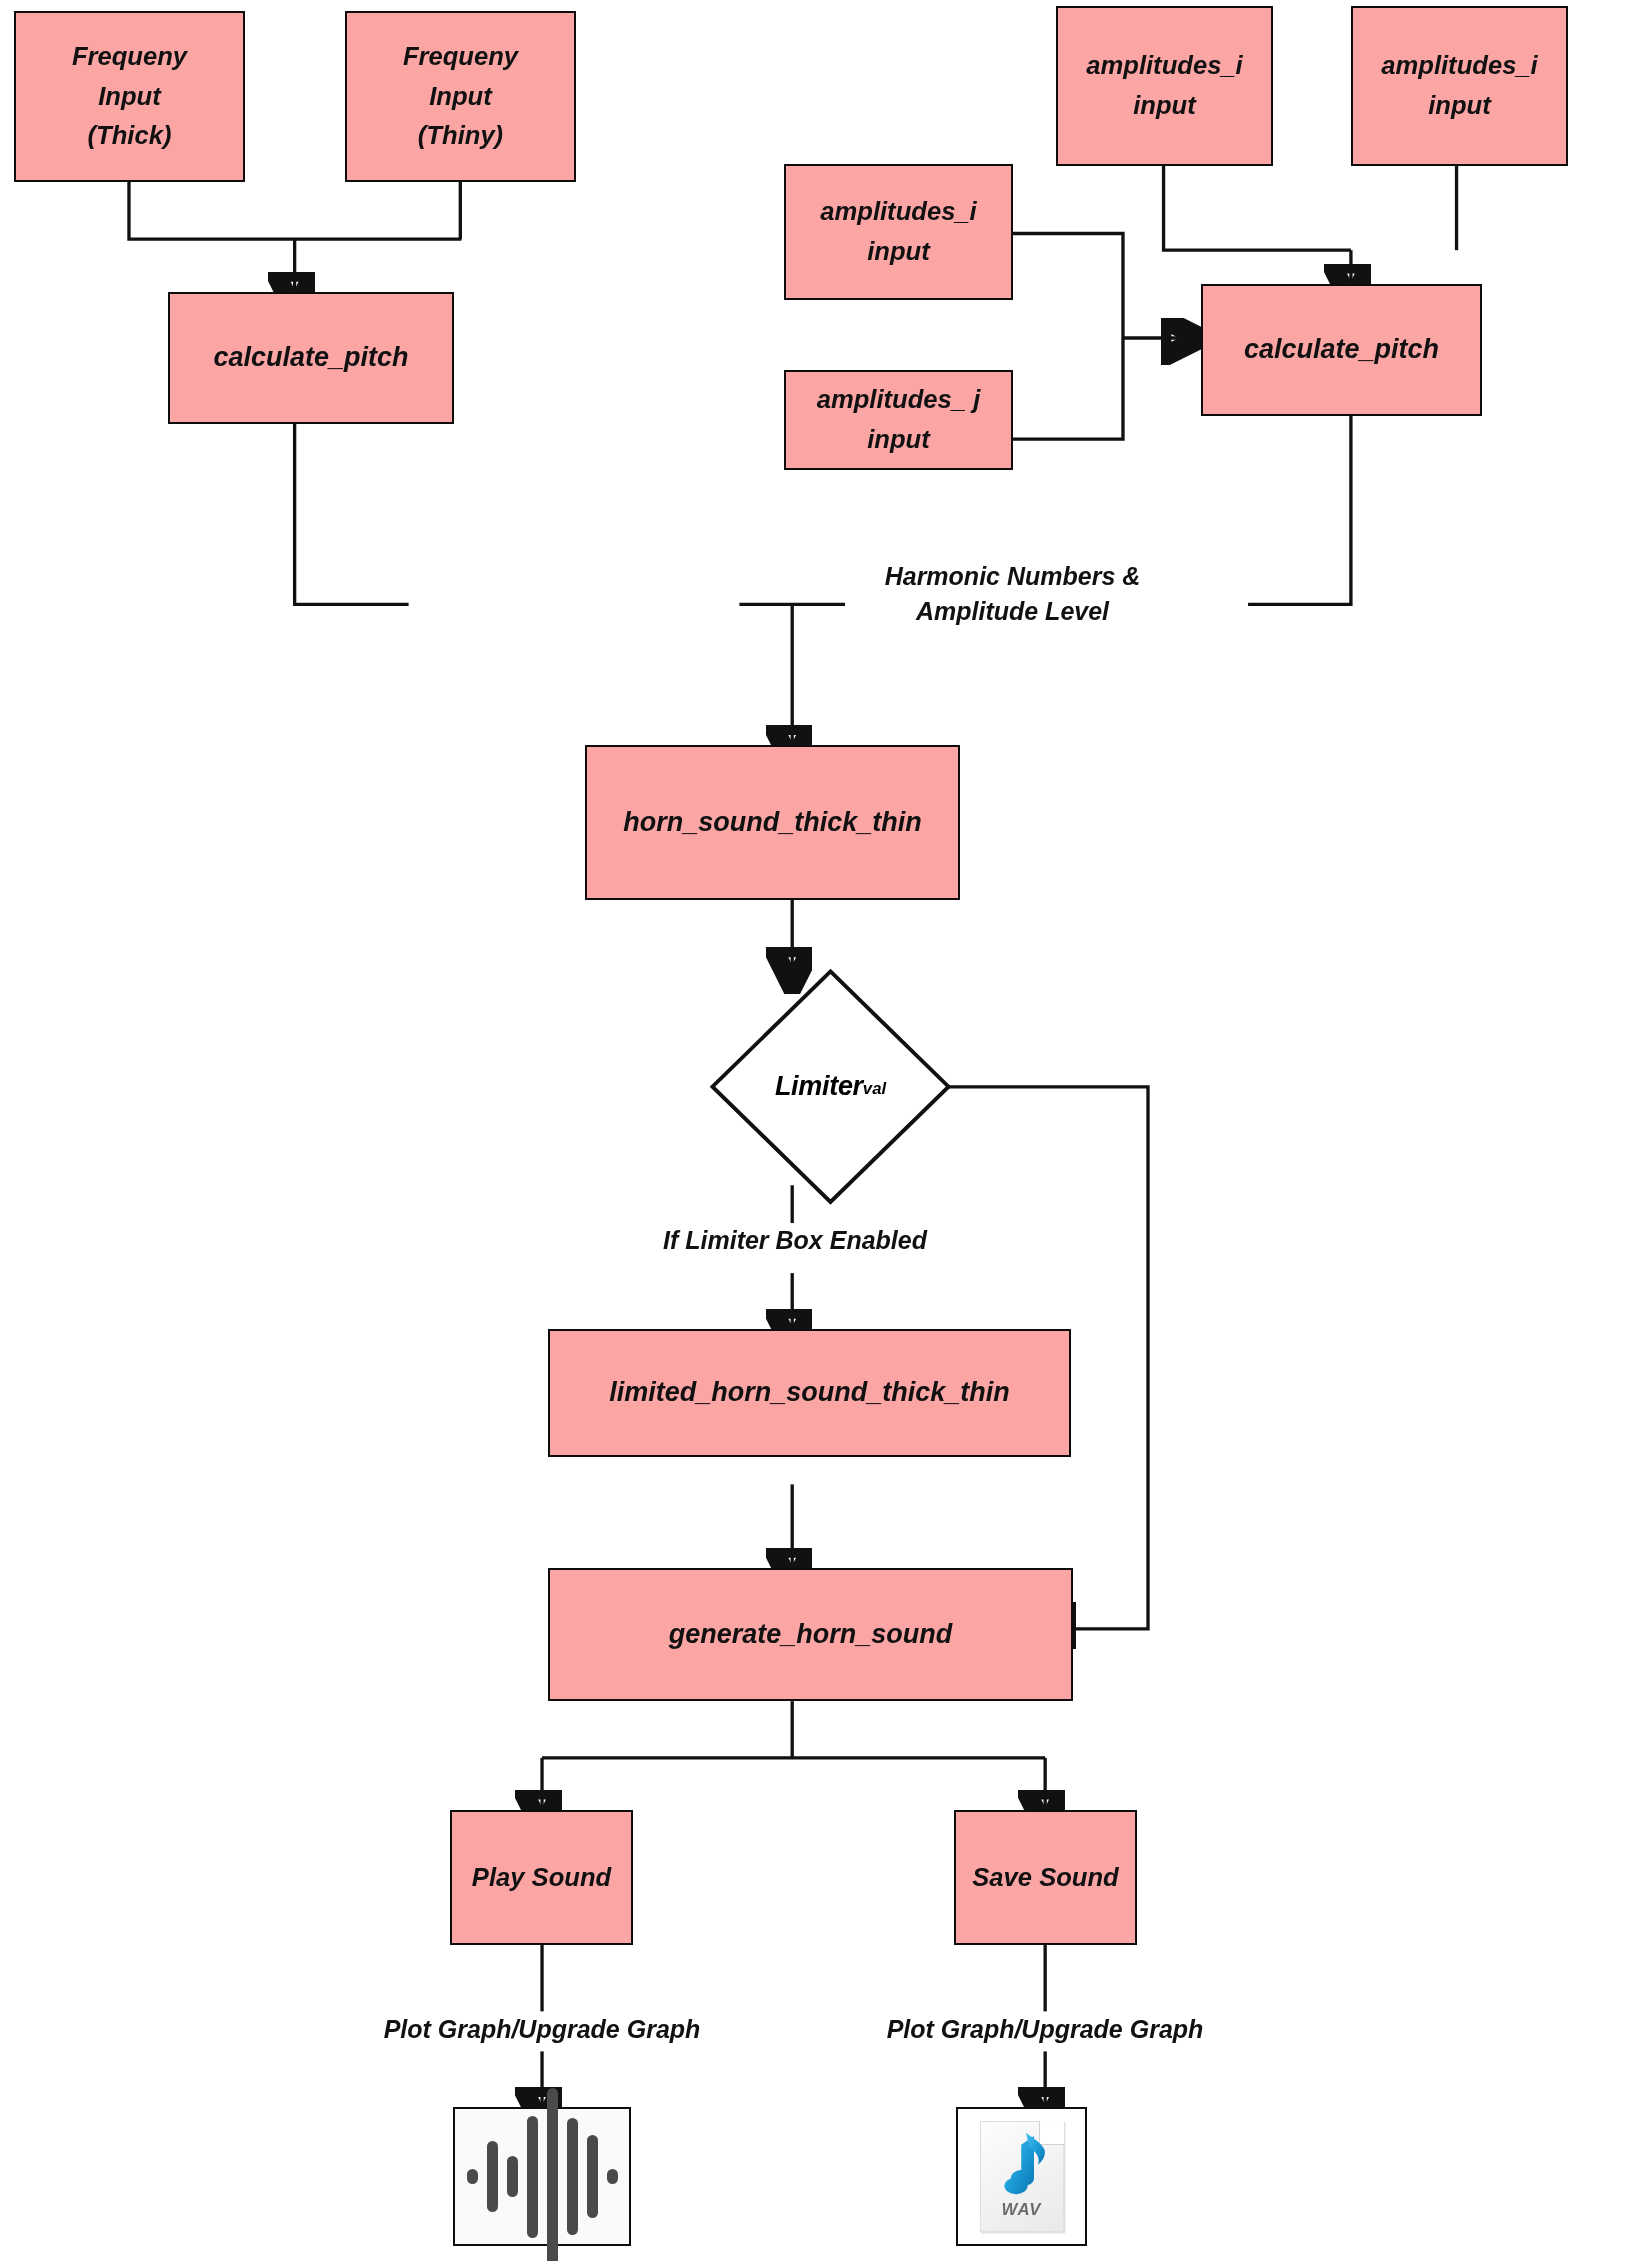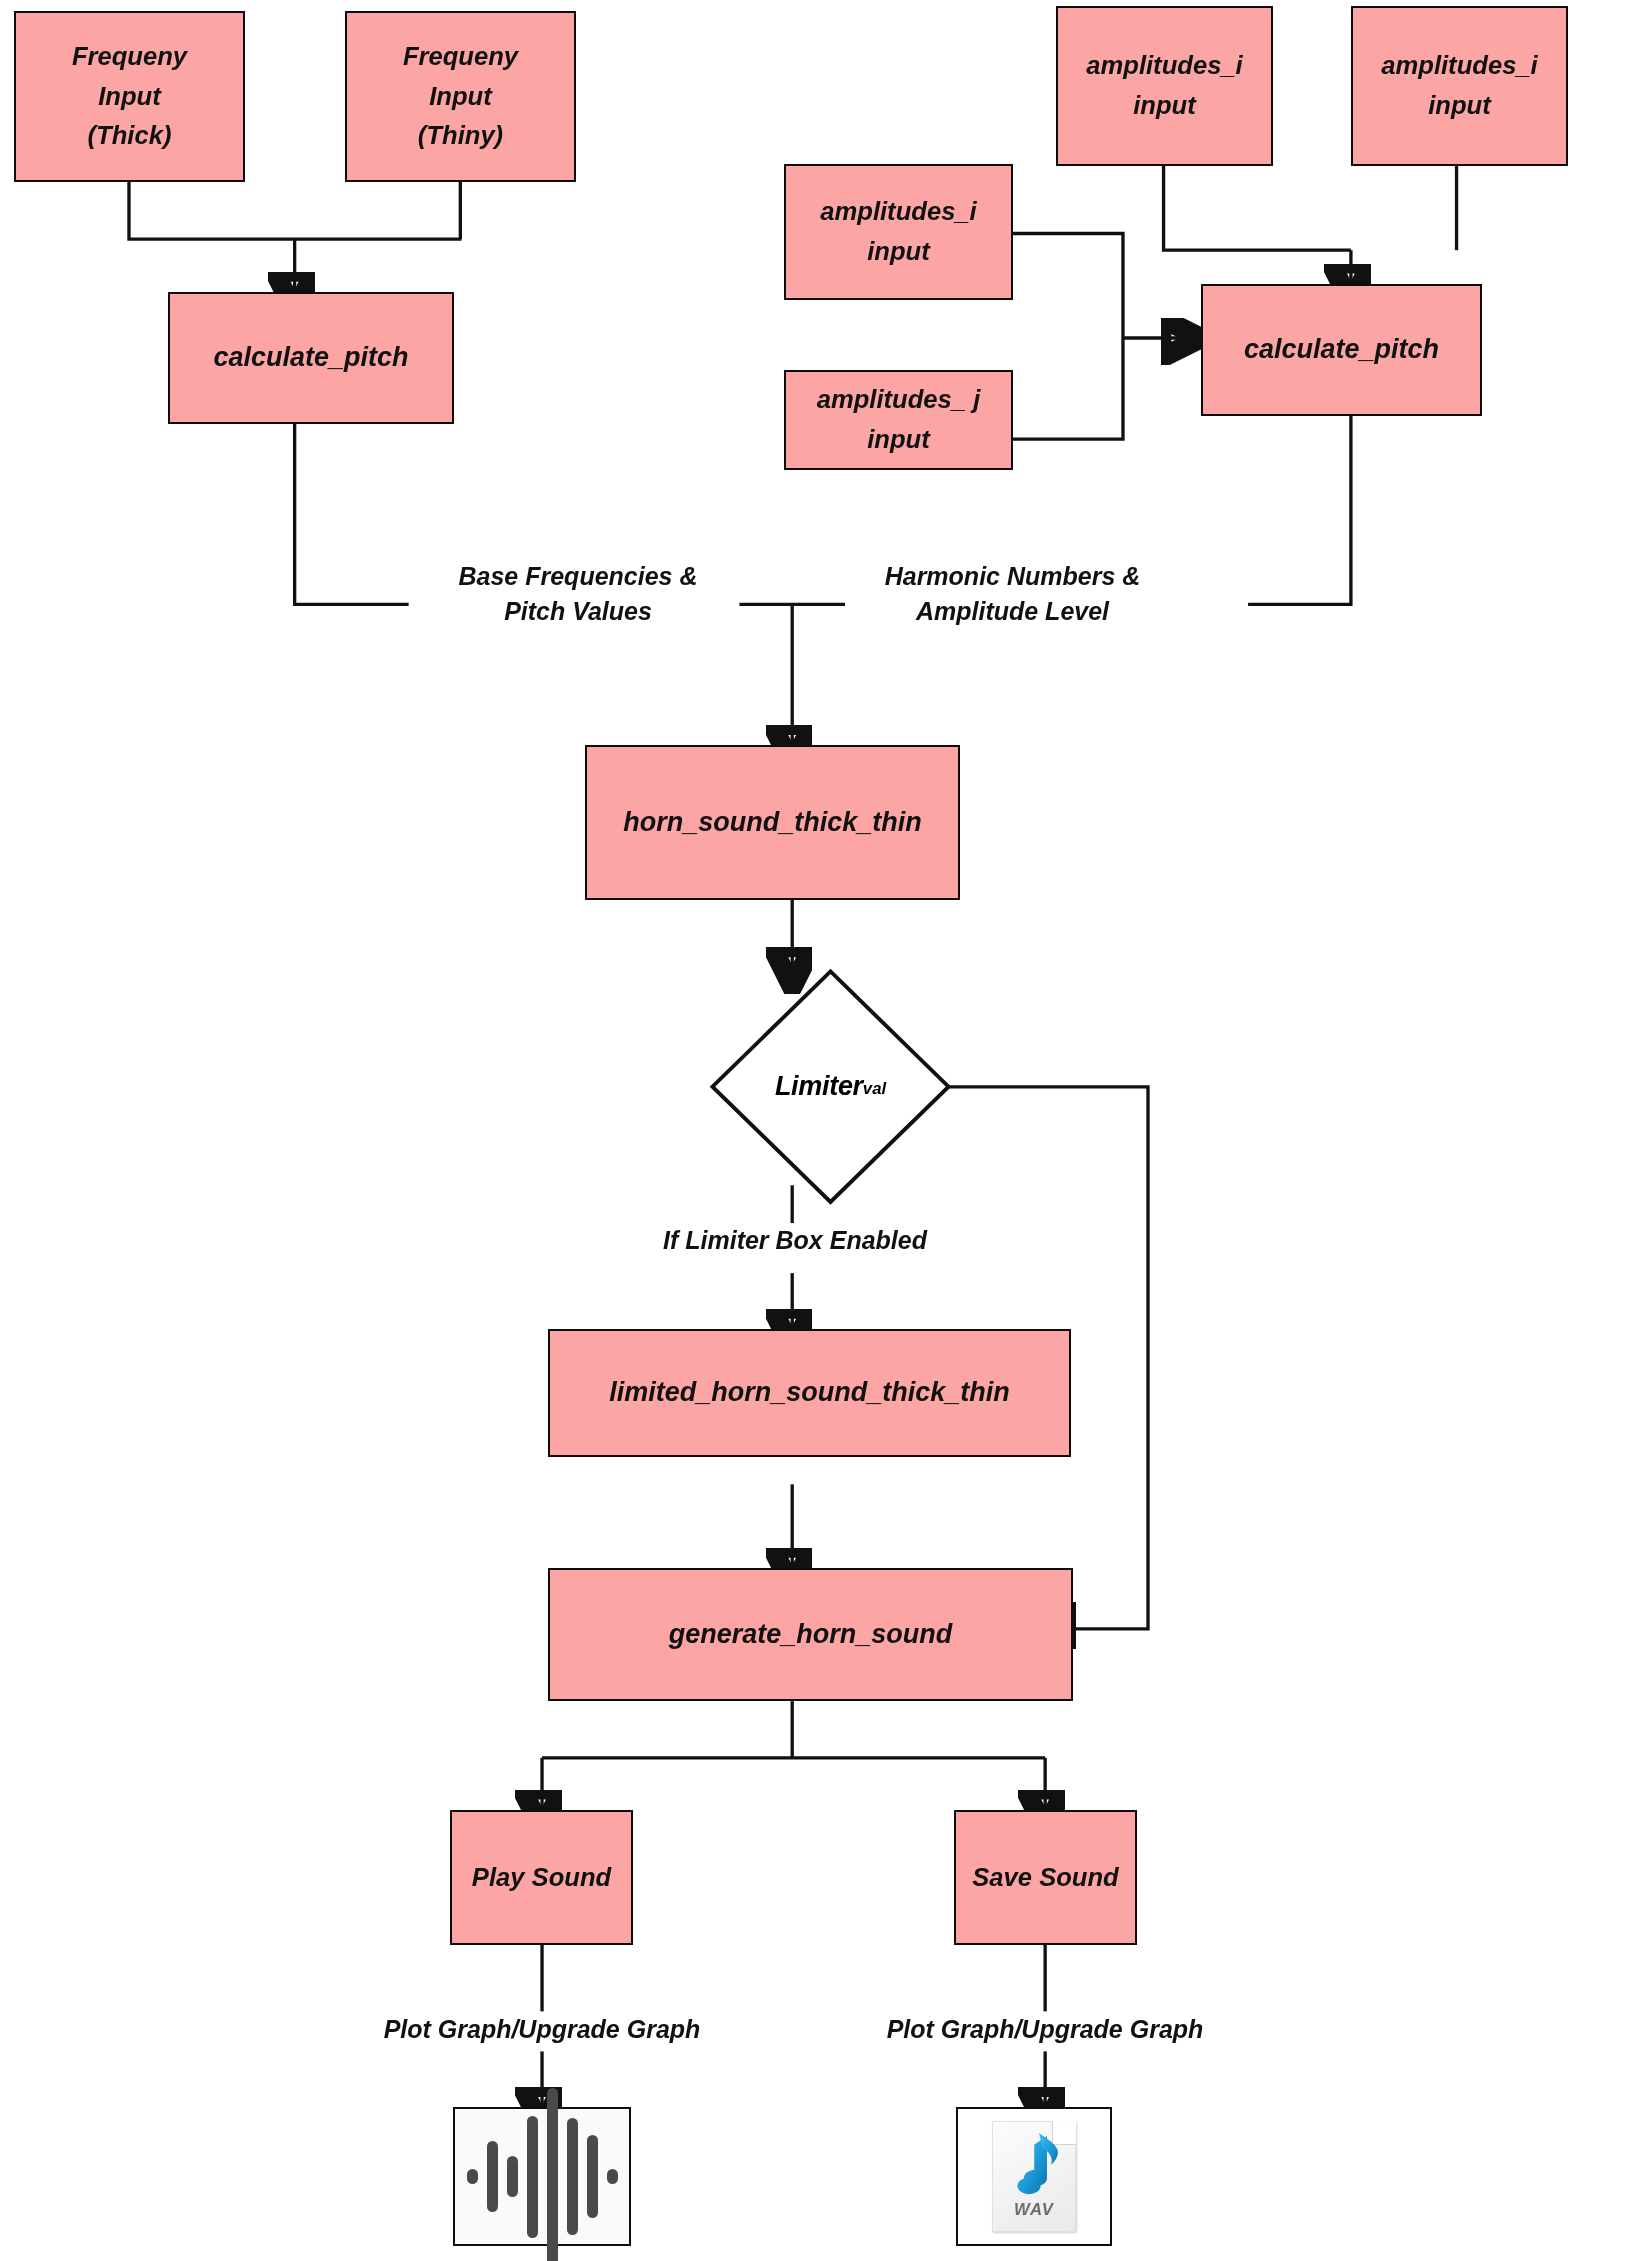--- a/index.html
+++ b/index.html
@@ -220,22 +220,20 @@
 input</div>
 
   <div class="node io" style="left:784px; top:164px; width:229px; height:136px;">amplitudes_i
 input</div>
 
   <div class="node io" style="left:784px; top:370px; width:229px; height:100px;">amplitudes_ j
 input</div>
 
   <div class="node proc" style="left:1184px; top:284px; width:281px; height:132px;">calculate_pitch</div>
 
-  <div class="elabel" style="left:411px; top:559px; width:334px;">Base Frequencies &amp;
-Pitch Values</div>
 
   <div class="elabel" style="left:840px; top:559px; width:345px;">Harmonic Numbers &amp;
 Amplitude Level</div>
 
   <div class="node proc" style="left:568px; top:745px; width:375px; height:155px;">horn_sound_thick_thin</div>
 
   <div class="diamond" style="left:708px; top:967px; width:245px; height:239px;text-decoration:underline;">
     <svg class="dshape" viewBox="0 0 440 430" xmlns="http://www.w3.org/2000/svg">
       <polygon points="220,8 432,215 220,422 8,215" fill="#ffffff" stroke="#111" stroke-width="7"></polygon>
     </svg>
@@ -257,21 +255,21 @@
   <div class="node small" style="left:450px;  top:1810px; width:183px; height:135px;">Play Sound</div>
 
   <div class="elabel" style="left:342px; top:2012px; width:400px;">Plot Graph/Upgrade Graph</div>
 
   <div class="elabel" style="left:845px; top:2012px; width:400px;">Plot Graph/Upgrade Graph</div>
 
   <div class="node" style="left:453px; top:2107px; width:178px; height:139px; padding:0;">
     <div class="wave-wrap" id="wave-wrap"><i style="height: 14.5px;"></i><i style="height: 71px;"></i><i style="height: 41px;"></i><i style="height: 122px;"></i><i style="height: 178px;"></i><i style="height: 117px;"></i><i style="height: 83px;"></i><i style="height: 14.5px;"></i></div>
   </div>
 
-  <div class="node" style="left:956px; top:2107px; width:156px; height:139px; padding:0;">
+  <div class="node" style="left:956px; top:2107px; width:131px; height:139px; padding:0;">
     <div class="wav-wrap">
       <div class="wav-doc">
         <div class="fold"></div>
         <div class="note">
           <svg width="53" height="66" viewBox="0 0 96 118" xmlns="http://www.w3.org/2000/svg">
             <defs>
               <linearGradient id="ng" x1="0" y1="0" x2="1" y2="1">
                 <stop offset="0%" stop-color="#45c2ef"></stop>
                 <stop offset="55%" stop-color="#1b9ad6"></stop>
                 <stop offset="100%" stop-color="#0b74ad"></stop>

